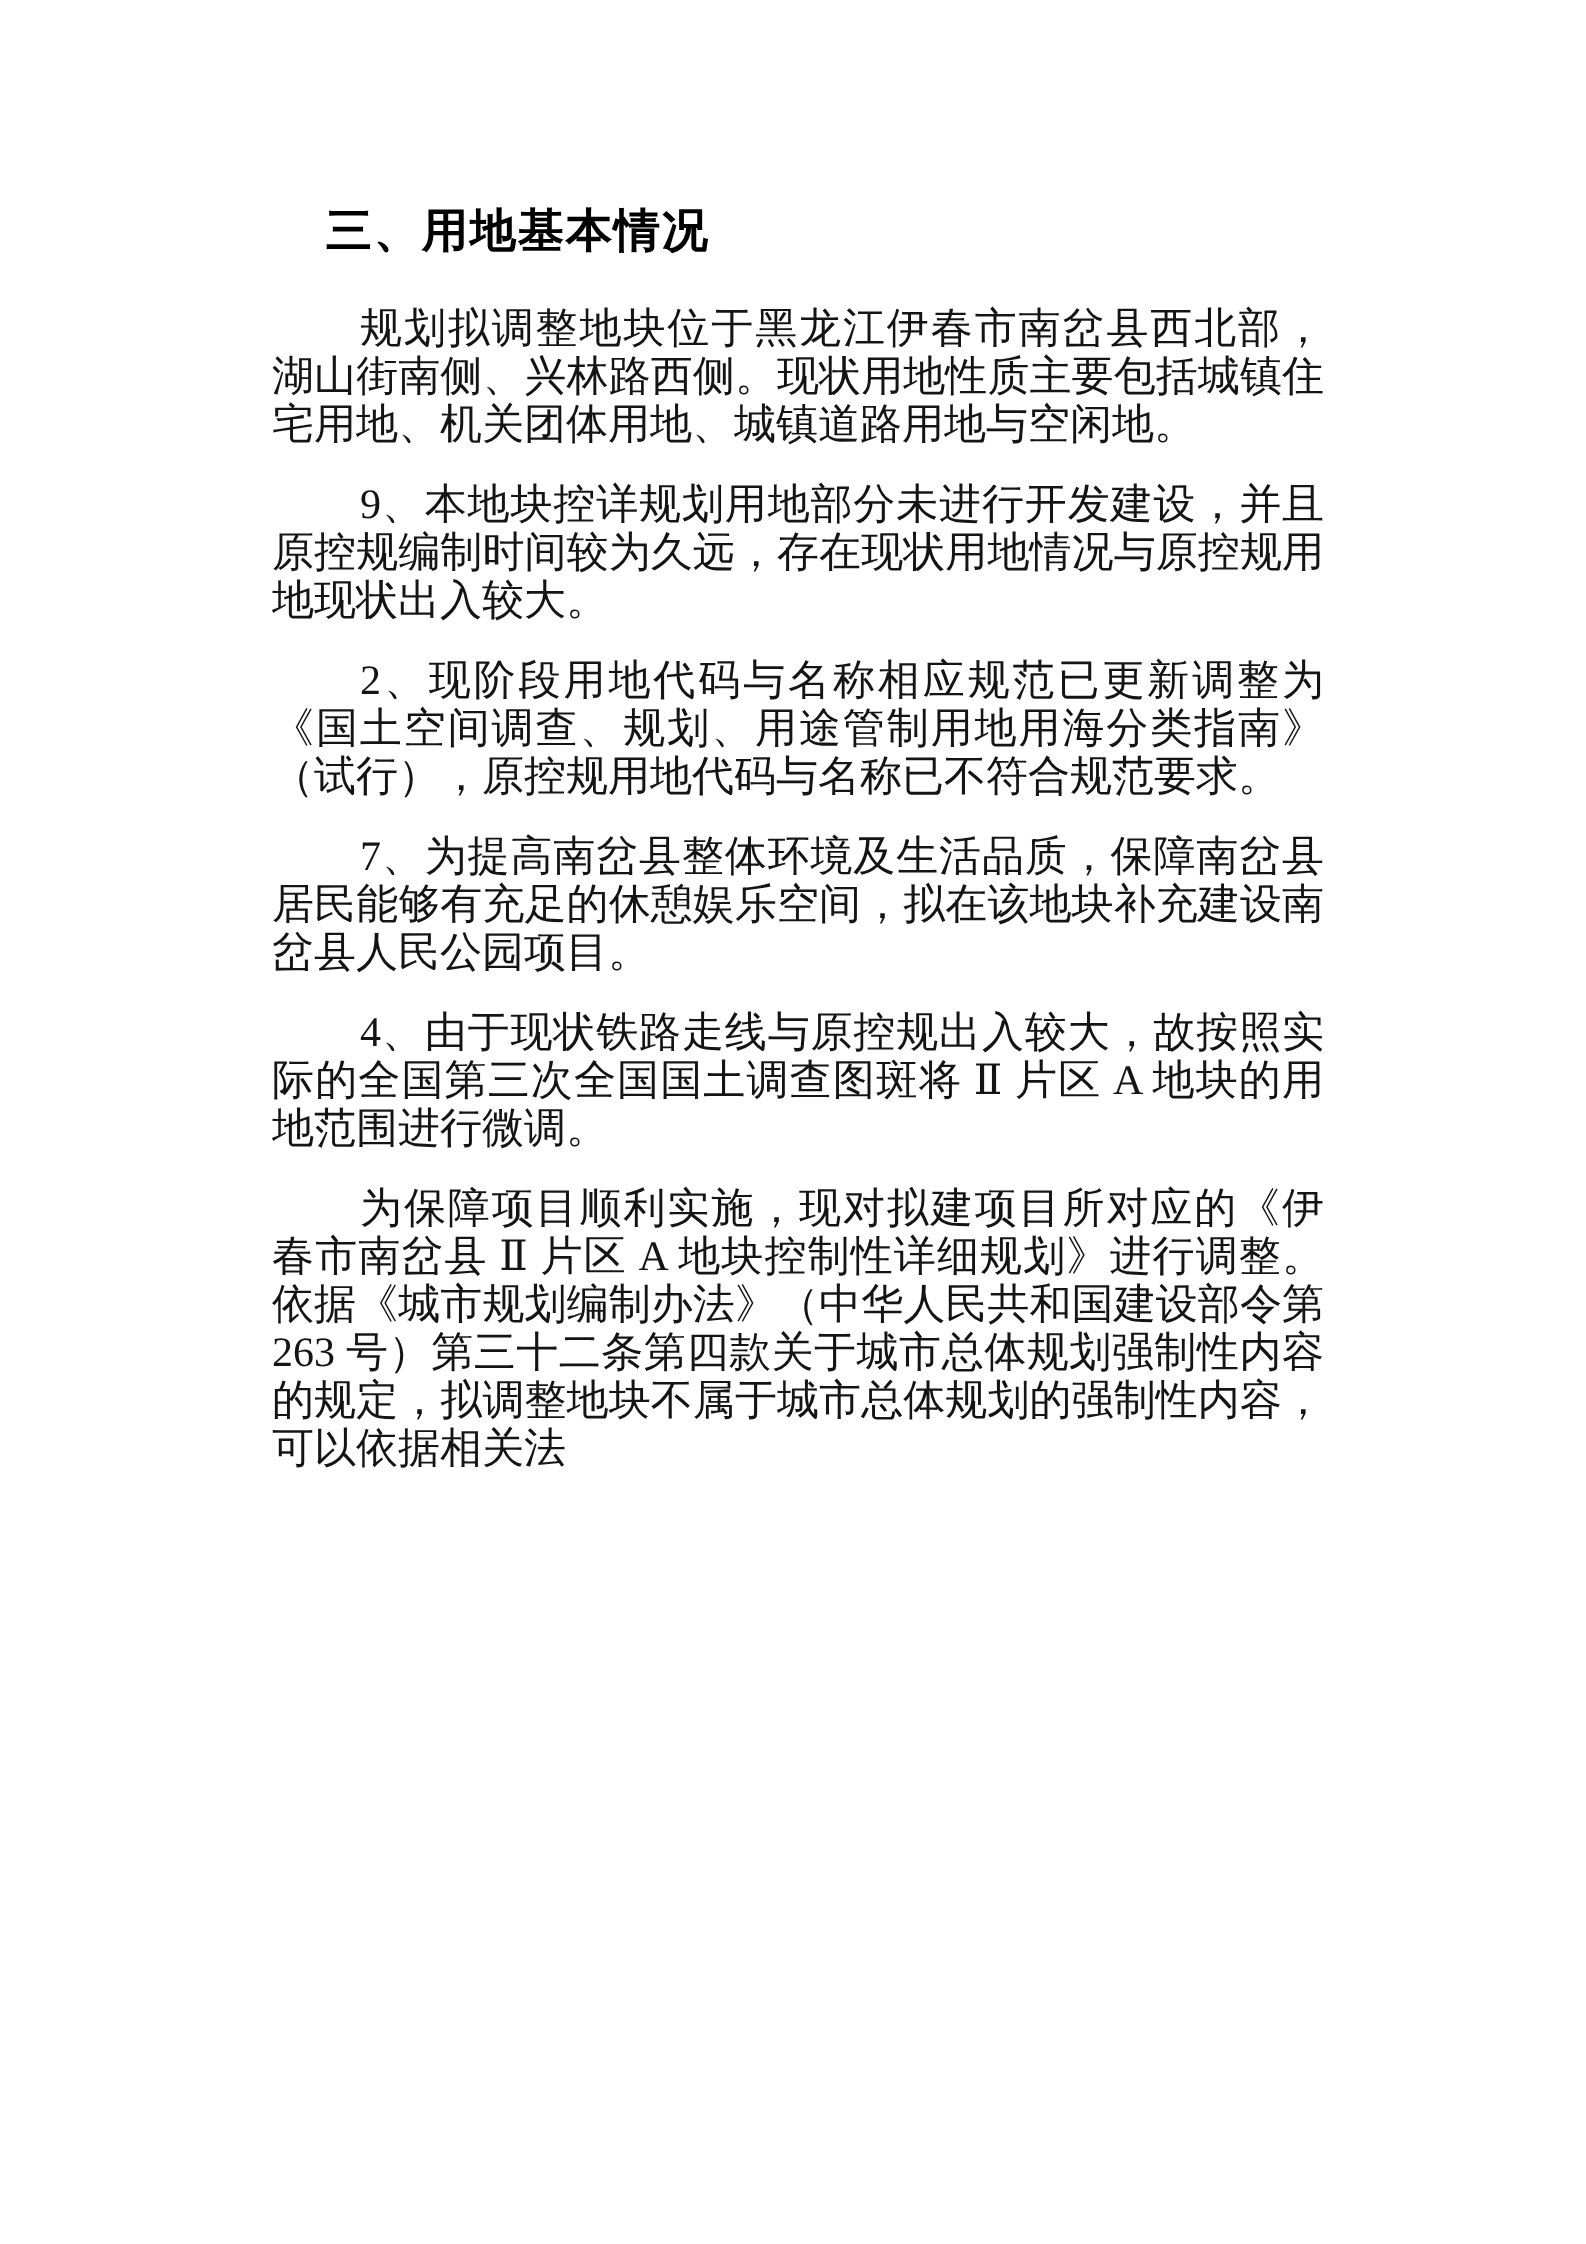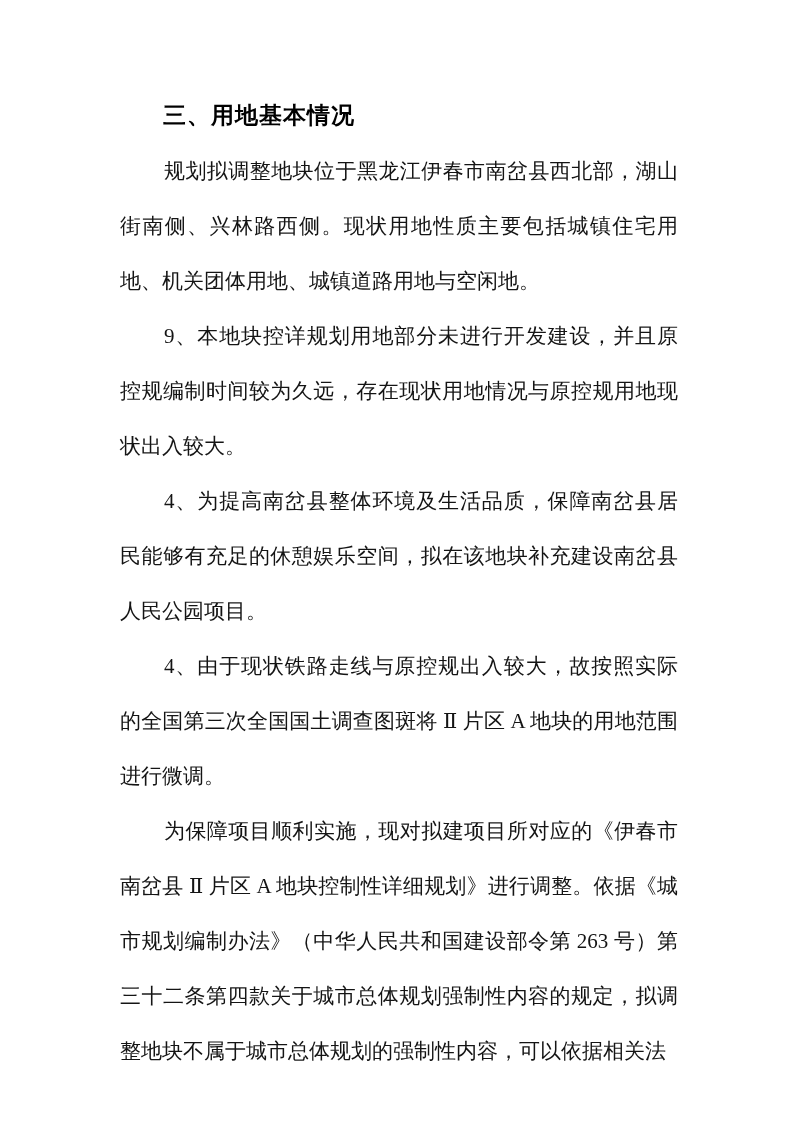--- a/index.html
+++ b/index.html
@@ -29,44 +29,45 @@
     font-size: 23px;
     line-height: 41px;
     color: #000000;
     text-indent: 43px;
     letter-spacing: 1px;
   }
   .doc-heading.first {
     margin-top: 0;
   }
   .doc-para {
-    margin: 0;
+    margin: 16px;
     font-size: 21px;
-    line-height: 55px;
+    line-height: 24px;
     text-indent: 44px;
     text-align: justify;
     text-justify: inter-character;
     text-align-last: left;
     word-break: break-all;
   }
 </style>
 </head>
 <body>
 
 <div class="page">
   <div class="content">
 
     <h2 class="doc-heading first">三、用地基本情况</h2>
 
     <p class="doc-para">规划拟调整地块位于黑龙江伊春市南岔县西北部，湖山街南侧、兴林路西侧。现状用地性质主要包括城镇住宅用地、机关团体用地、城镇道路用地与空闲地。</p>
 
 
     <p class="doc-para">9、本地块控详规划用地部分未进行开发建设，并且原控规编制时间较为久远，存在现状用地情况与原控规用地现状出入较大。</p>
 
+    <p class="doc-para">2、现阶段用地代码与名称相应规范已更新调整为《国土空间调查、规划、用途管制用地用海分类指南》（试行），原控规用地代码与名称已不符合规范要求。</p>
 
-    <p class="doc-para">4、为提高南岔县整体环境及生活品质，保障南岔县居民能够有充足的休憩娱乐空间，拟在该地块补充建设南岔县人民公园项目。</p>
+    <p class="doc-para">7、为提高南岔县整体环境及生活品质，保障南岔县居民能够有充足的休憩娱乐空间，拟在该地块补充建设南岔县人民公园项目。</p>
 
     <p class="doc-para">4、由于现状铁路走线与原控规出入较大，故按照实际的全国第三次全国国土调查图斑将 Ⅱ 片区 A 地块的用地范围进行微调。</p>
 
     <p class="doc-para">为保障项目顺利实施，现对拟建项目所对应的《伊春市南岔县 Ⅱ 片区 A 地块控制性详细规划》进行调整。依据《城市规划编制办法》（中华人民共和国建设部令第 263 号）第三十二条第四款关于城市总体规划强制性内容的规定，拟调整地块不属于城市总体规划的强制性内容，可以依据相关法</p>
 
   </div>
 </div>
 
 </body></html>

